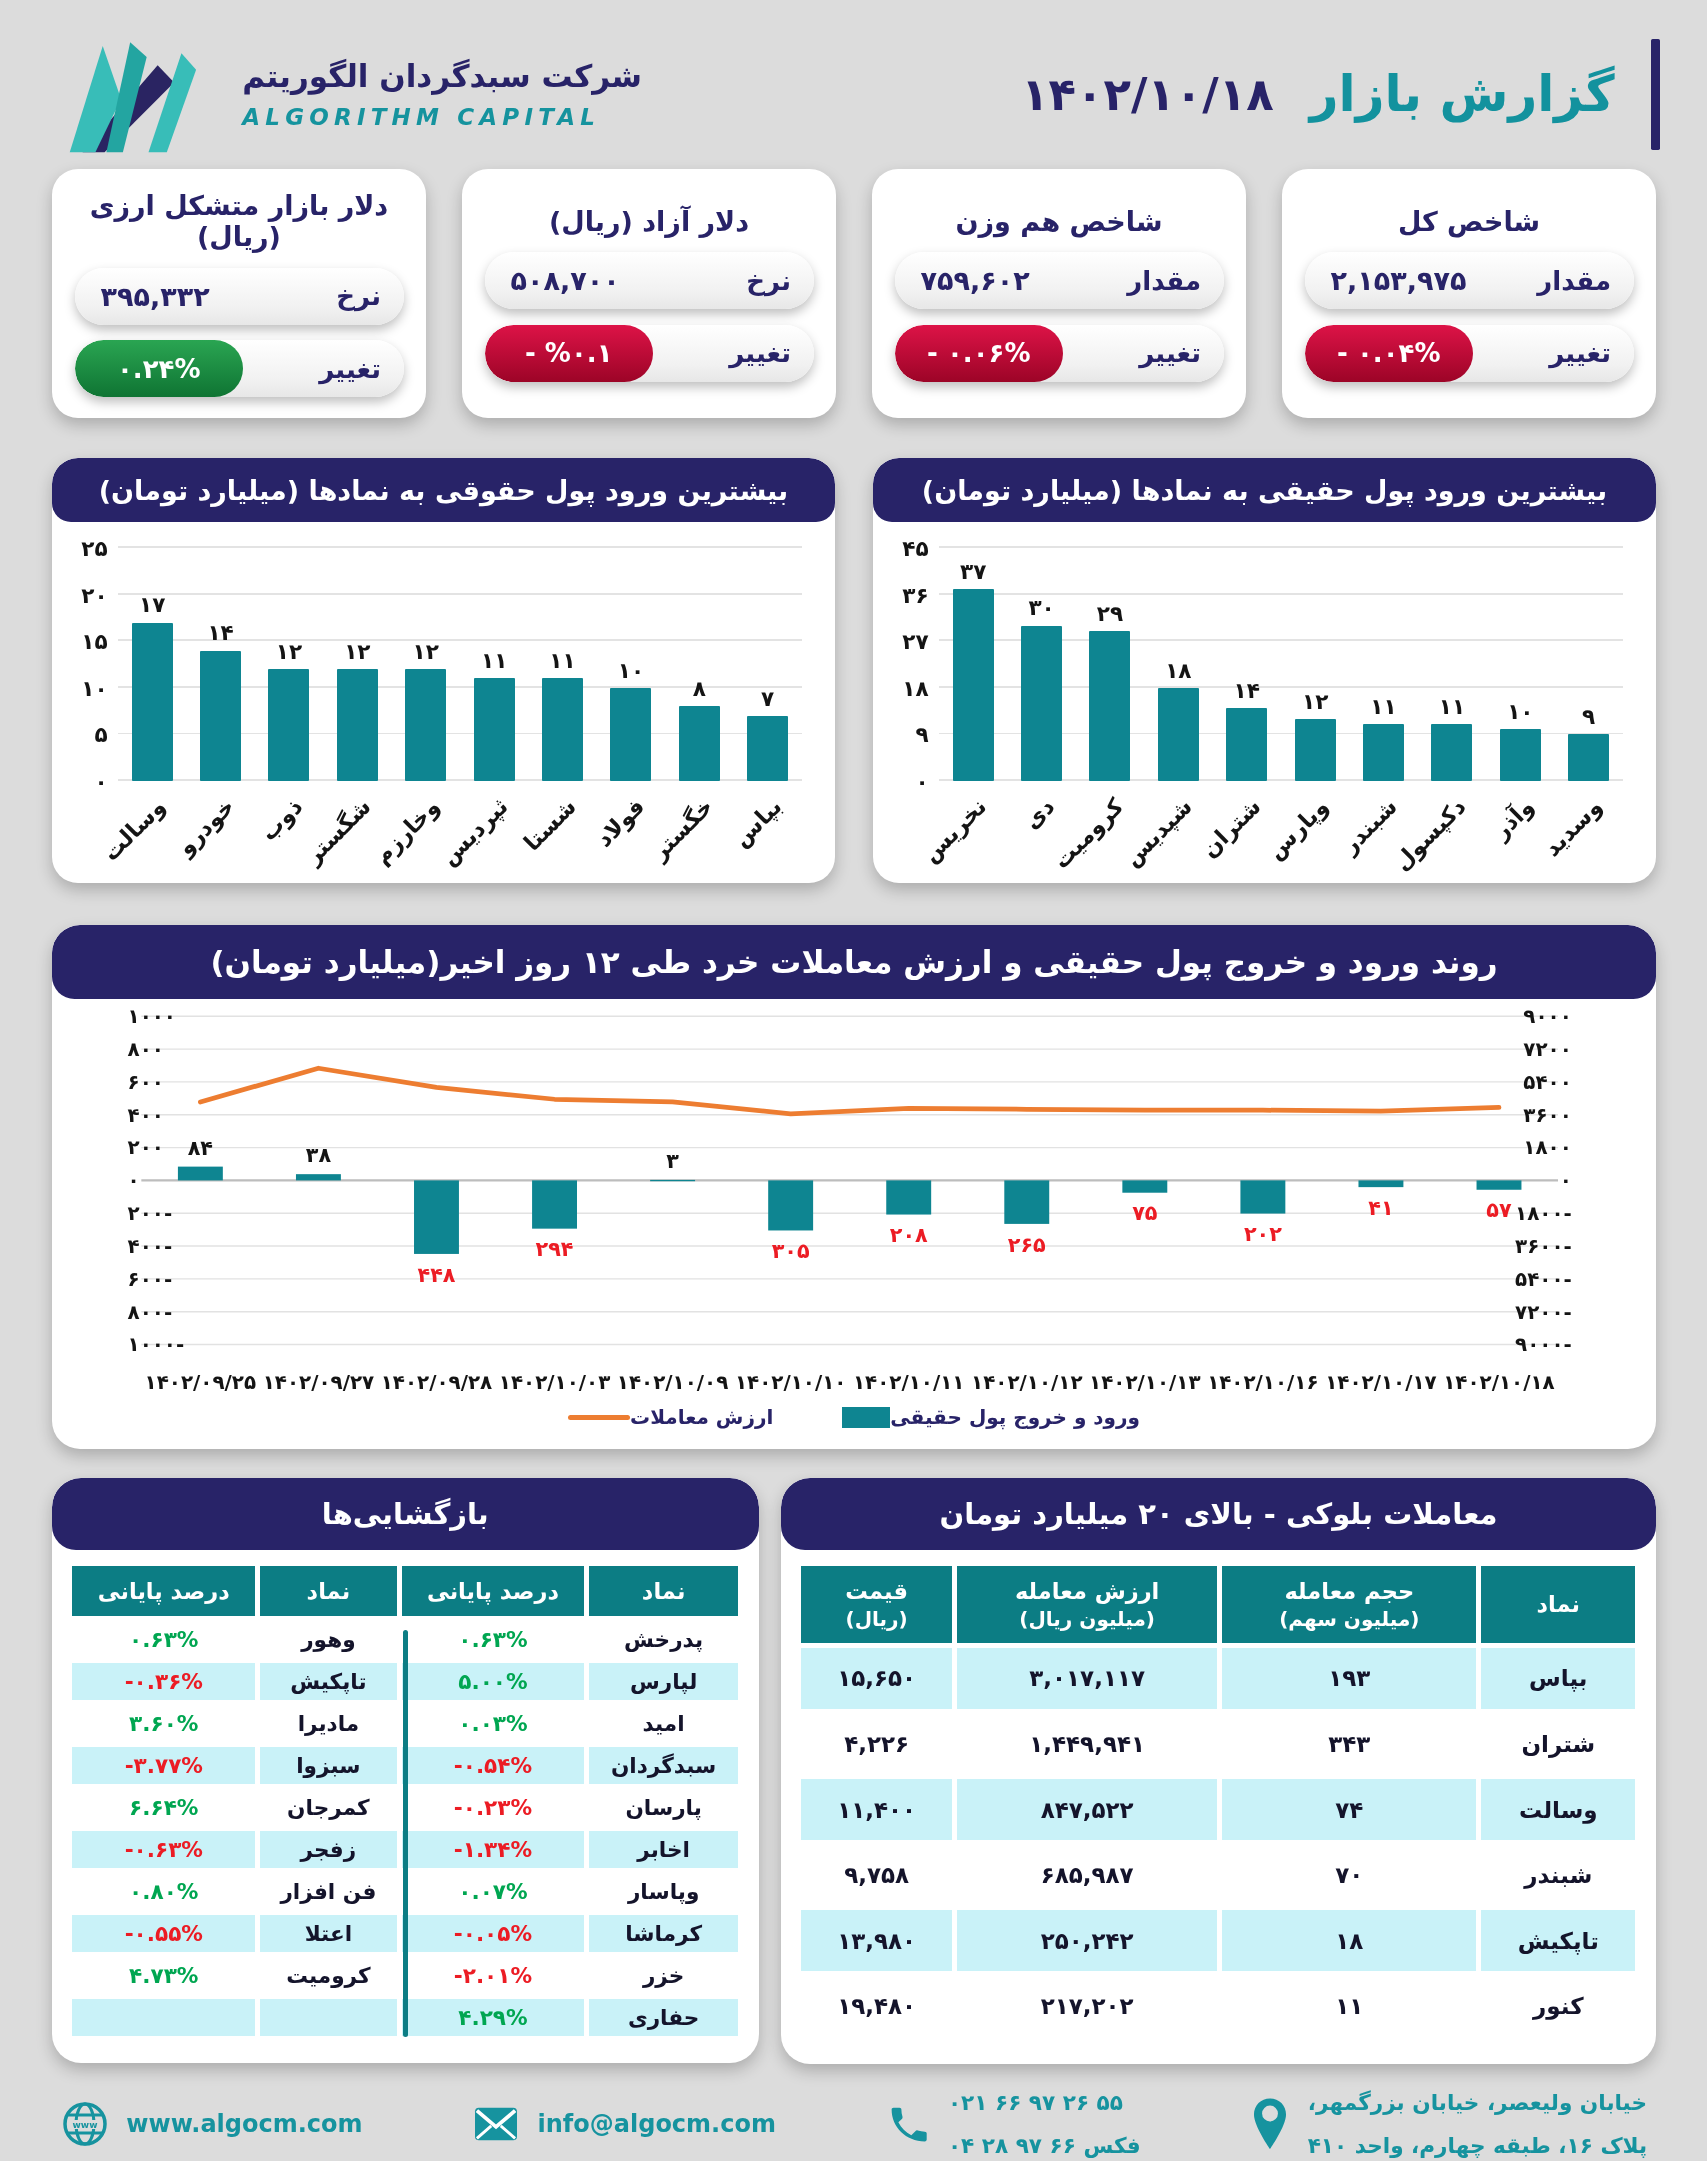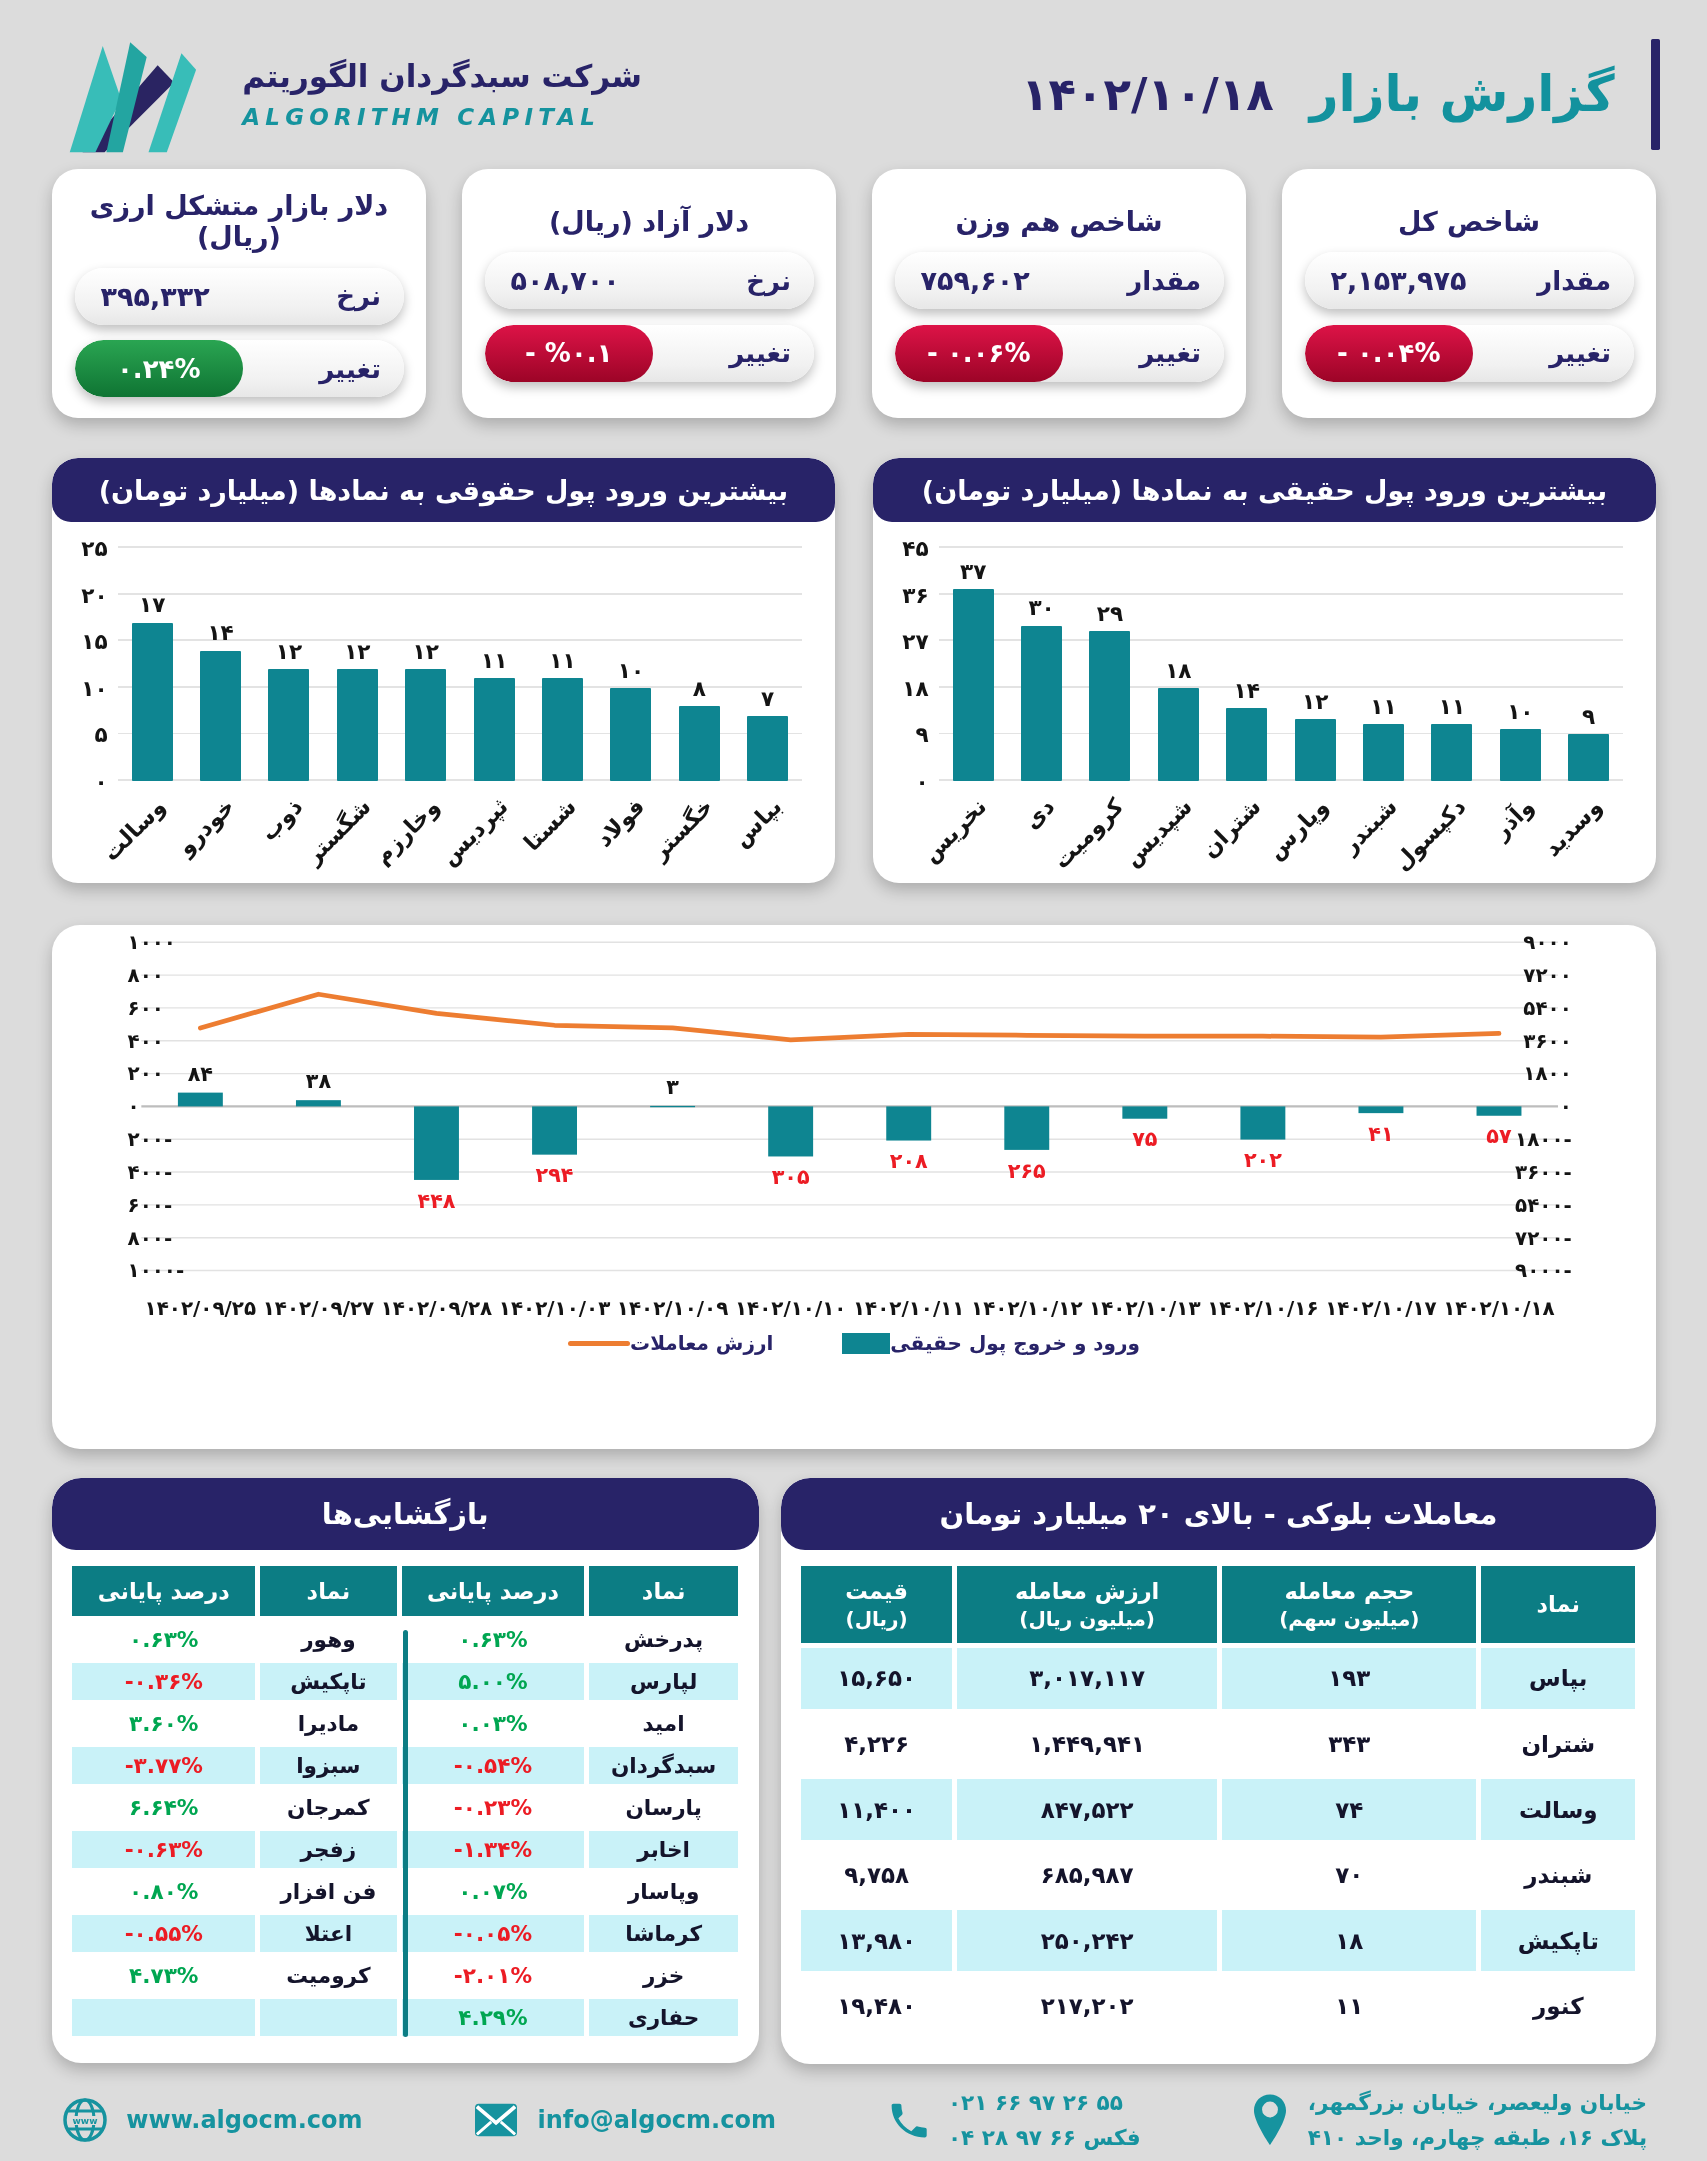--- a/index.html
+++ b/index.html
@@ -92,21 +92,21 @@
   td.pct.up{color:#00a651;}
   td.pct.down{color:#ec1c24;}
   .vline{position:absolute;left:50%;margin-left:-2.6px;top:152px;bottom:26px;width:5.2px;
          background:#0c7d84;border-radius:2.6px;}
 
   
   footer{display:flex;justify-content:space-between;align-items:center;
          margin:26px 61px 0;color:#16939f;}
   .fitem{display:flex;align-items:center;gap:17.3px;}
   .fitem svg{flex:0 0 auto;}
-  .f-lines{display:flex;flex-direction:column;gap:10px;font-size:21.6px;font-weight:800;}
+  .f-lines{display:flex;flex-direction:column;gap:18px;font-size:21.6px;font-weight:800;}
   .f-big{font-size:24px;font-weight:800;direction:ltr;}
   .ltr{direction:ltr;}
   a{color:inherit;text-decoration:none;}
 </style>
 </head>
 <body>
 
 <div class="page">
 
   <header>
@@ -363,20 +363,21 @@
             <span>خگستر</span>
           </div>
           <div class="xl">
             <span>بپاس</span>
           </div>
         </div>
     </div>
   </section>
 
   <section class="trend">
+    <div class="chart-head">روند ورود و خروج پول حقیقی و ارزش معاملات خرد طی ۱۲ روز اخیر(میلیارد تومان)</div>
     <div id="trend-plot">
         <svg width="1600" height="406" font-family="DejaVu Sans, sans-serif" viewBox="0 0 1850 470">
           <line x1="100" x2="1740" y1="20" y2="20" stroke="#e2e2e2" stroke-width="1.6"></line>
           <text x="84" y="28" text-anchor="end" font-size="23" font-weight="bold" fill="#141414">۱۰۰۰</text>
           <text x="1756" y="28" text-anchor="start" font-size="23" font-weight="bold" fill="#141414">۹۰۰۰</text>
           <line x1="100" x2="1740" y1="58" y2="58" stroke="#e2e2e2" stroke-width="1.6"></line>
           <text x="84" y="66" text-anchor="end" font-size="23" font-weight="bold" fill="#141414">۸۰۰</text>
           <text x="1756" y="66" text-anchor="start" font-size="23" font-weight="bold" fill="#141414">۷۲۰۰</text>
           <line x1="100" x2="1740" y1="96" y2="96" stroke="#e2e2e2" stroke-width="1.6"></line>
           <text x="84" y="104" text-anchor="end" font-size="23" font-weight="bold" fill="#141414">۶۰۰</text>

